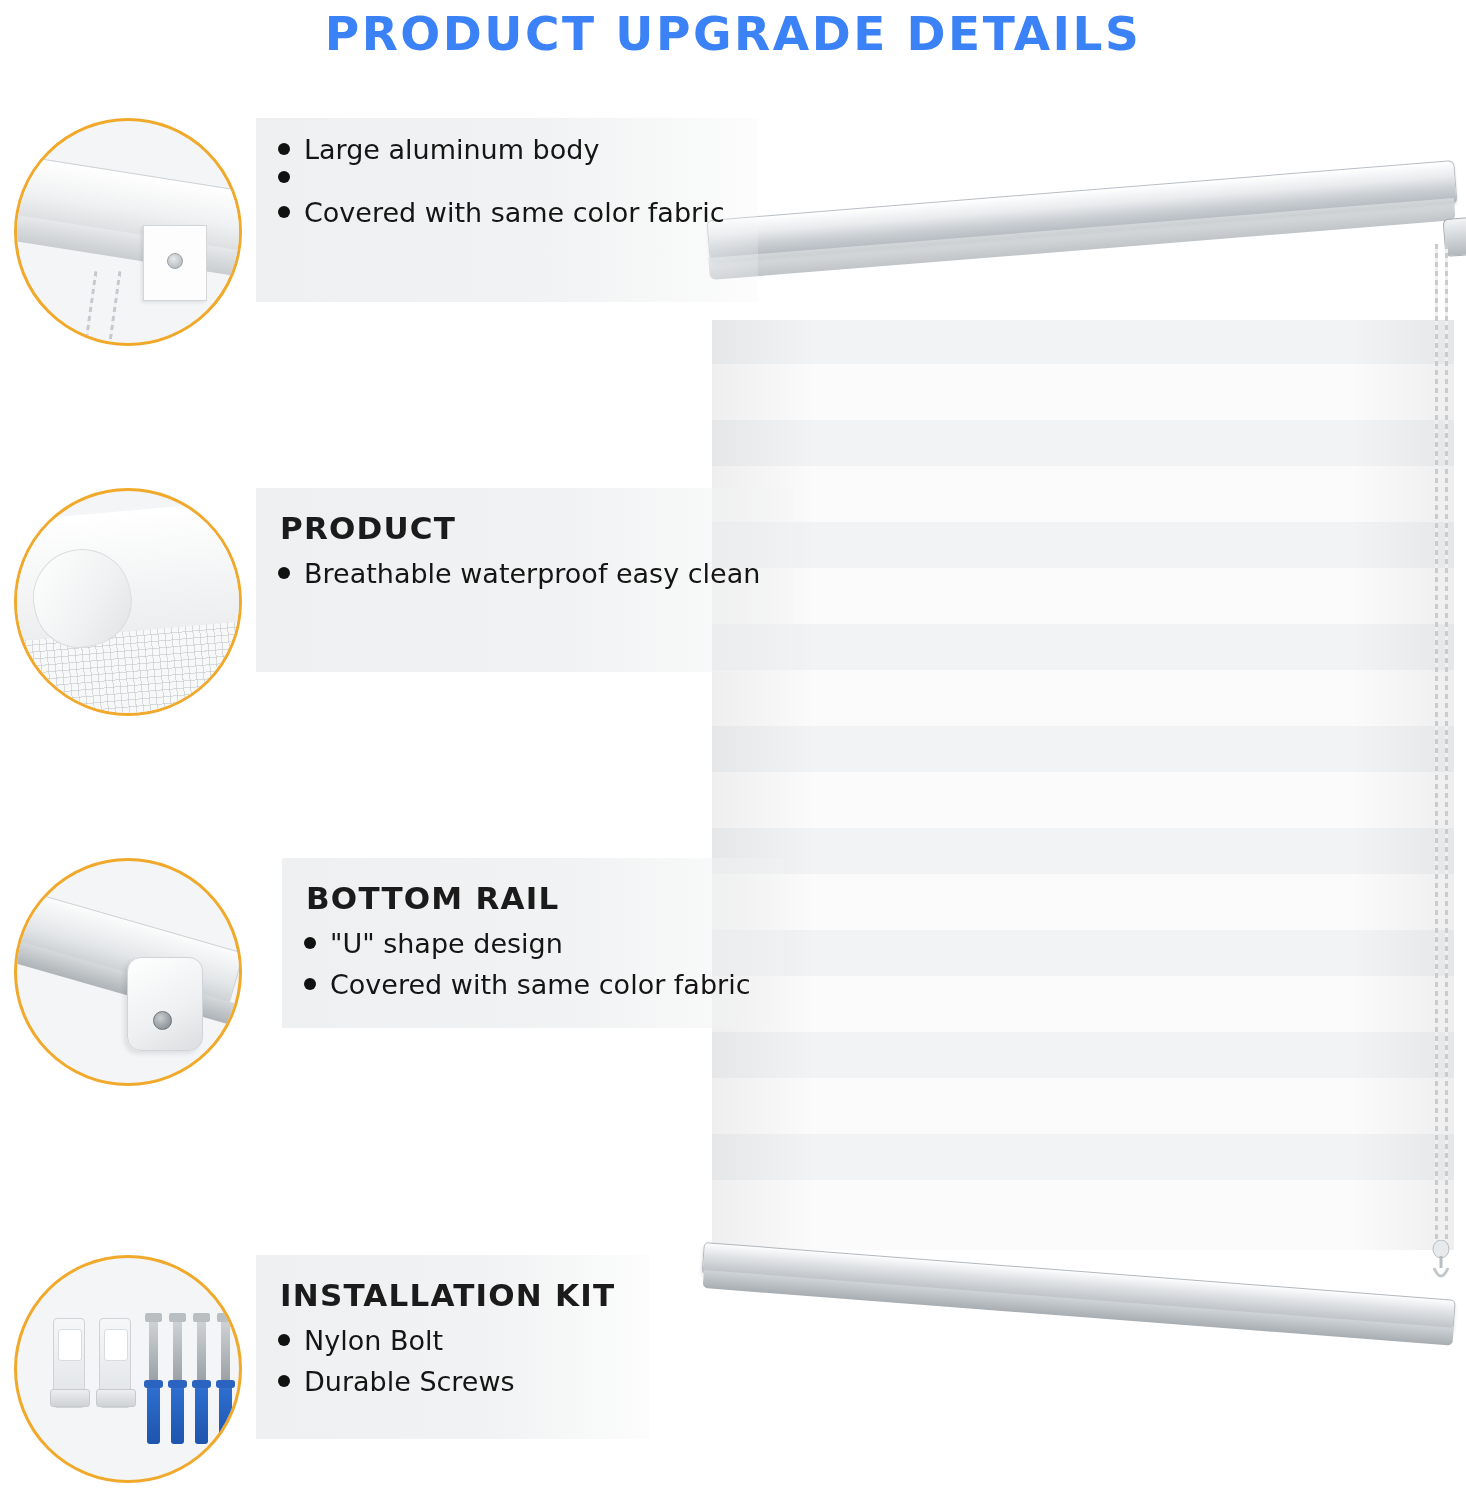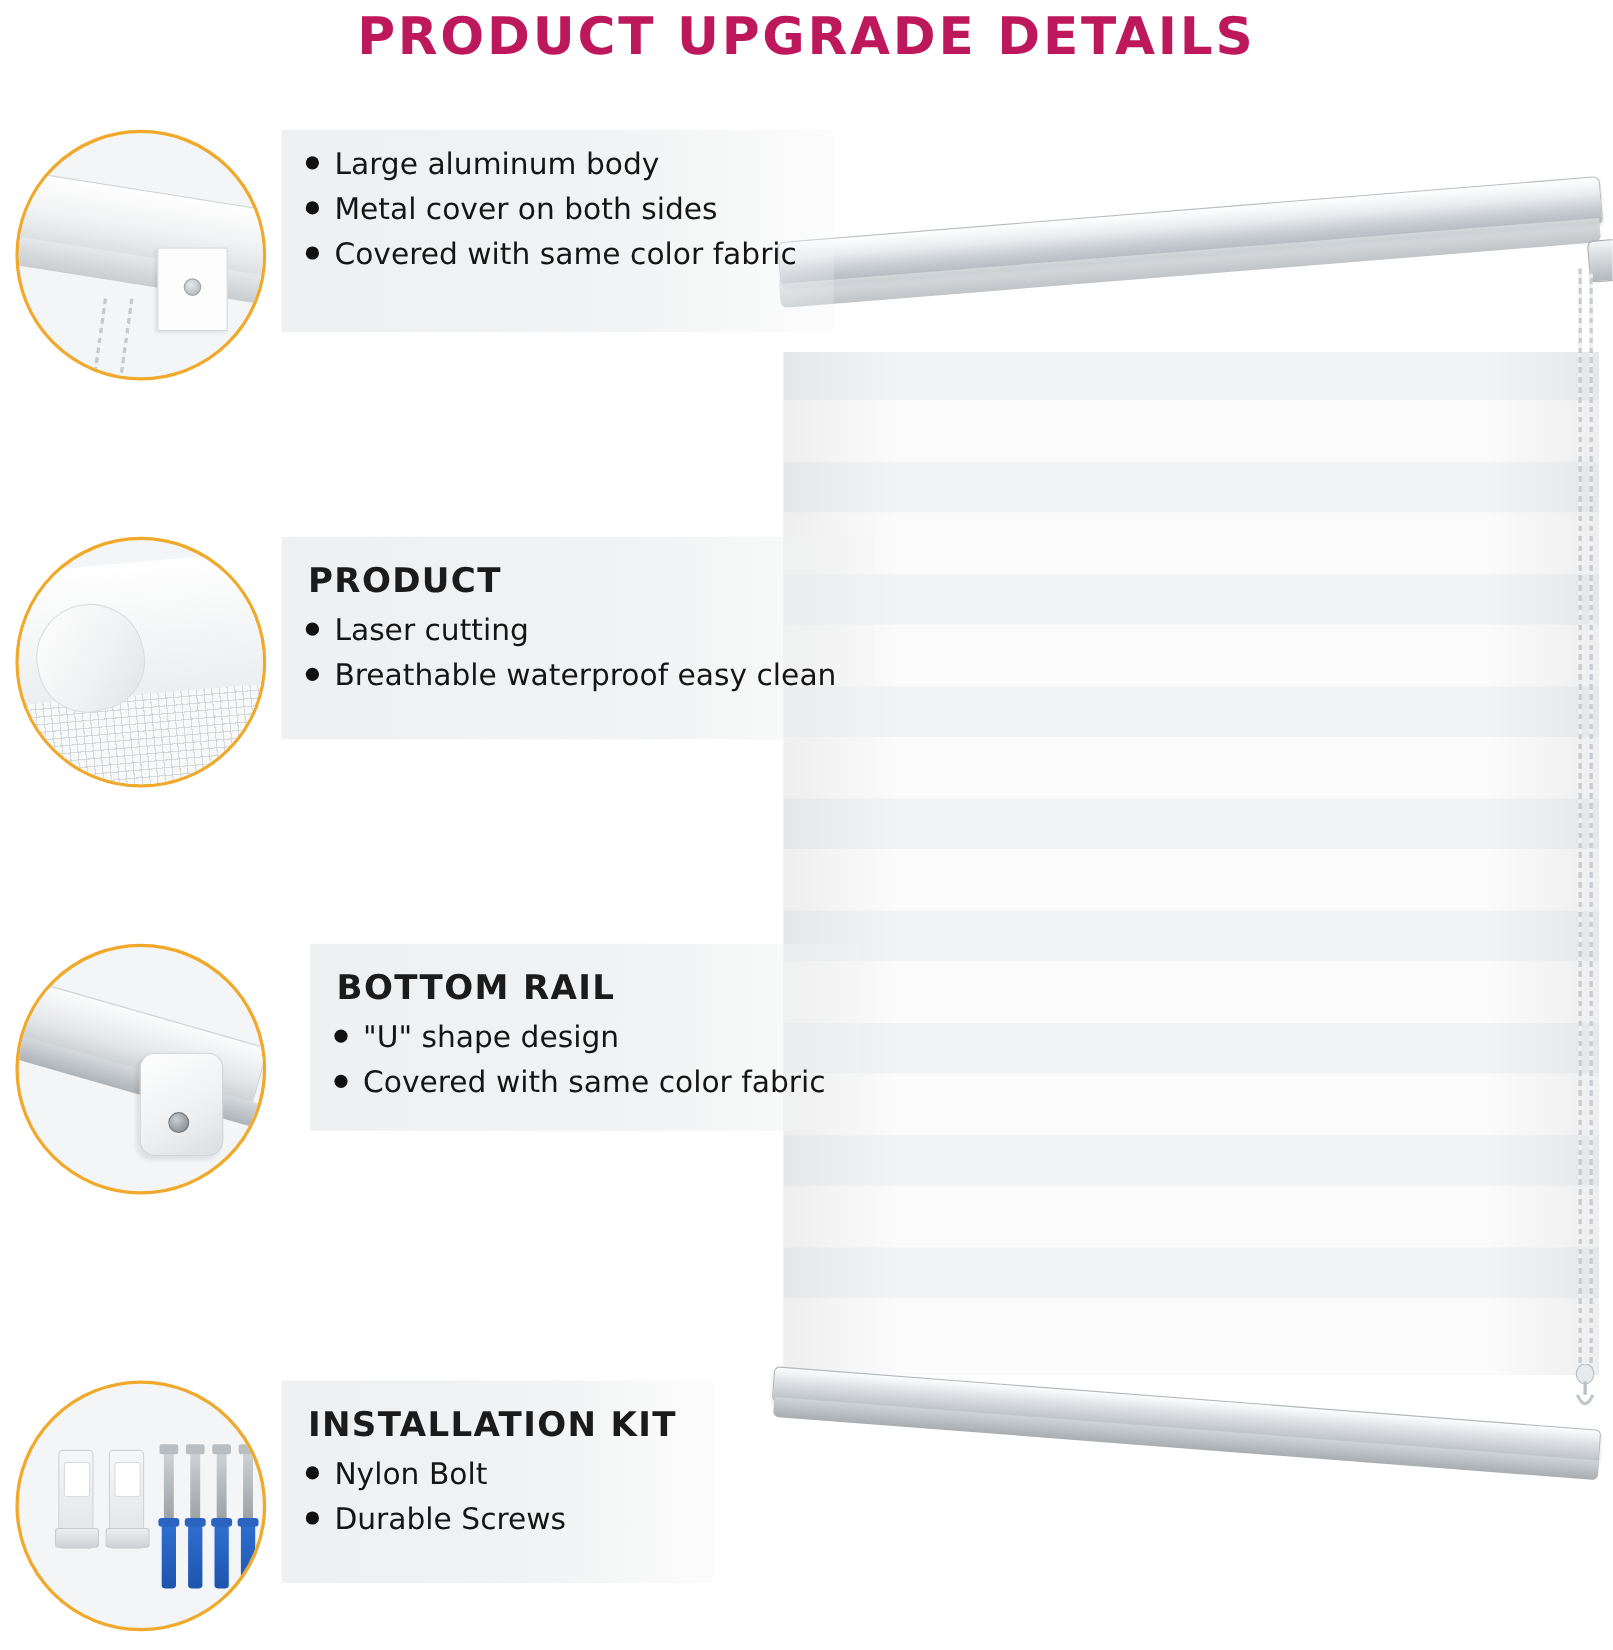--- a/index.html
+++ b/index.html
@@ -18,21 +18,21 @@
   
   .page-title {
     position: absolute;
     top: 6px;
     left: 0;
     width: 1466px;
     text-align: center;
     font-size: 47px;
     font-weight: bold;
     letter-spacing: 2.5px;
-    color: #be185d;
+    color: #3b82f6;
     font-family: "DejaVu Sans", sans-serif;
     white-space: nowrap;
   }
 
   
   .blind-wrap {
     position: absolute;
     left: 690px;
     top: 200px;
     width: 776px;
@@ -474,41 +474,36 @@
     <div class="dc-chain"></div>
     <div class="dc-chain-b"></div>
   </div>
   <div class="panel">
     <div class="f-item">
       <span class="bullet"></span>
       <span>Large aluminum body</span>
     </div>
     <div class="f-item">
       <span class="bullet"></span>
-      <span>Metal cover on both sides</span>
     </div>
     <div class="f-item">
       <span class="bullet"></span>
       <span>Covered with same color fabric</span>
     </div>
   </div>
 </div>
 
 <div class="feature" id="feat-fabric">
   <div class="thumb">
     <div class="fb-sheet"></div>
     <div class="fb-mesh"></div>
     <div class="fb-roll"></div>
   </div>
   <div class="panel">
     <div class="f-title">PRODUCT</div>
-    <div class="f-item">
-      <span class="bullet"></span>
-      <span>Laser cutting</span>
-    </div>
     <div class="f-item">
       <span class="bullet"></span>
       <span>Breathable waterproof easy clean</span>
     </div>
   </div>
 </div>
 
 <div class="feature" id="feat-bottom">
   <div class="thumb">
     <div class="br-bar"></div>

